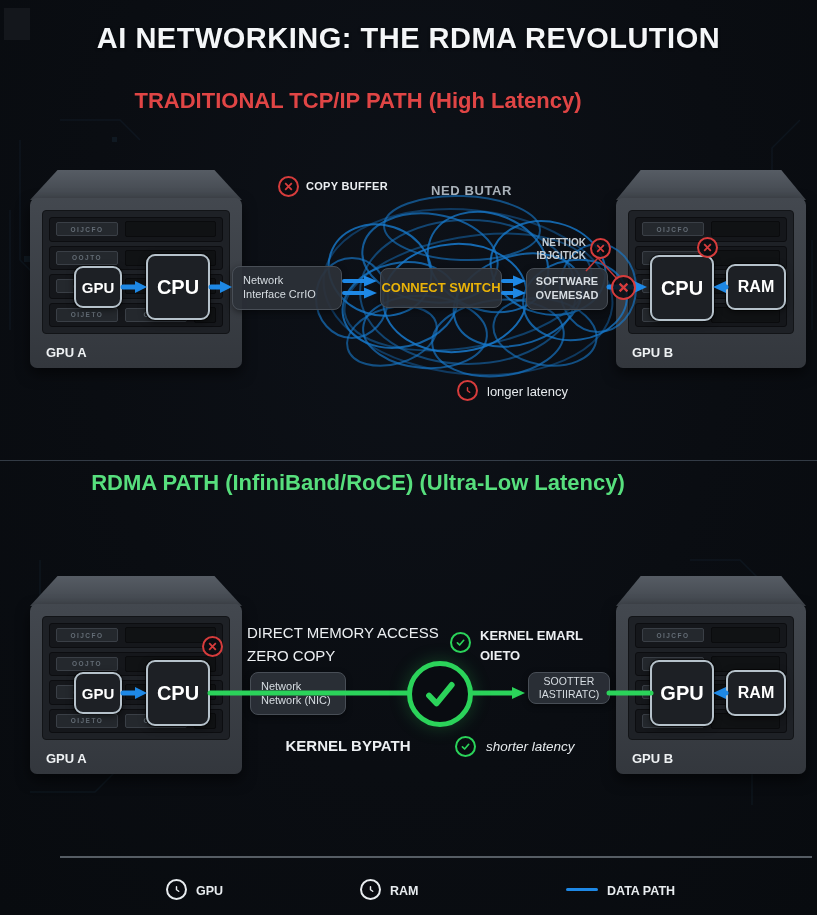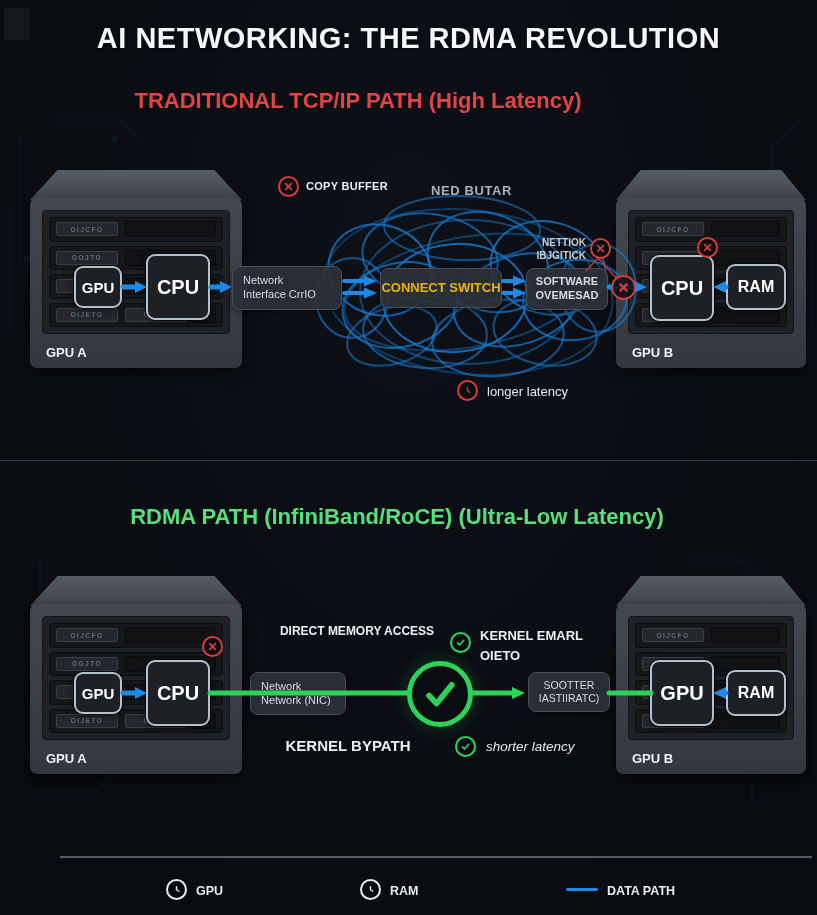--- a/index.html
+++ b/index.html
@@ -14,21 +14,21 @@
   #loops { z-index:3; }
   #overlay { z-index:6; }
 
   .title {
     position:absolute; left:0; top:22px; width:817px; text-align:center;
     font-size:29px; font-weight:800; letter-spacing:.5px; color:#f4f6f8; z-index:9;
     text-shadow:0 1px 3px rgba(0,0,0,.6);
   }
   .head { position:absolute; left:0; width:716px; text-align:center; font-size:22px; font-weight:700; z-index:9; }
   .head-red { top:88px; color:#e04545; }
-  .head-green { top:504px; color:#57df7d;margin-left:39px; }
+  .head-green { top:470px; color:#57df7d; }
 
   
   .server { position:absolute; z-index:2; }
   .srv-top {
     position:absolute; left:0; right:0; top:0; height:30px;
     background:linear-gradient(180deg,#565c64,#40454c);
     clip-path:polygon(13% 0, 87% 0, 100% 100%, 0 100%);
   }
   .srv-body {
     position:absolute; left:0; right:0; top:28px; bottom:0;
@@ -287,27 +287,28 @@
       <span>GPU</span>
     </div>
   <div class="chipbox" style="left:726px;top:670px;width:60px;height:46px;font-size:16px;">
       <span>RAM</span>
     </div>
 
   <div class="netbox" style="left:250px;top:672px;width:96px;height:43px;font-size:11px;">
     <span class="l">Network</span>
     <span class="l">Network (NIC)</span>
   </div>
-  <div class="netbox center" style="left:528px;top:672px;width:82px;height:40px;font-size:10.5px;align-items:center;">
+  <div class="netbox center" style="left:528px;top:672px;width:82px;height:32px;font-size:10.5px;align-items:center;">
     <span>SOOTTER</span>
     <span>IASTIIRATC)</span>
   </div>
 
-  <div class="lbl" style="left:247px;top:622px;width:220px;text-align:center;font-size:12px;font-weight:700;color:#eceff2;line-height:1.5;">
+  <div class="lbl" style="left:247px;top:622px;width:220px;text-align:left;font-size:15px;font-weight:400;color:#eceff2;line-height:1.5;">
     <div>DIRECT MEMORY ACCESS</div>
+    <div>ZERO COPY</div>
   </div>
   <div class="lbl" style="left:480px;top:626px;font-size:13px;font-weight:700;color:#eceff2;line-height:1.5;">
     <div>KERNEL EMARL</div>
     <div>OIETO</div>
   </div>
   <div class="lbl" style="left:262px;top:737px;width:172px;text-align:center;font-size:15px;font-weight:700;color:#eceff2;">KERNEL BYPATH</div>
   <div class="lbl" style="left:486px;top:739px;font-size:13.5px;font-weight:500;color:#e6eaed;font-style:italic;">shorter latency</div>
 
   <svg id="overlay" class="layer" width="817" height="915">
 

